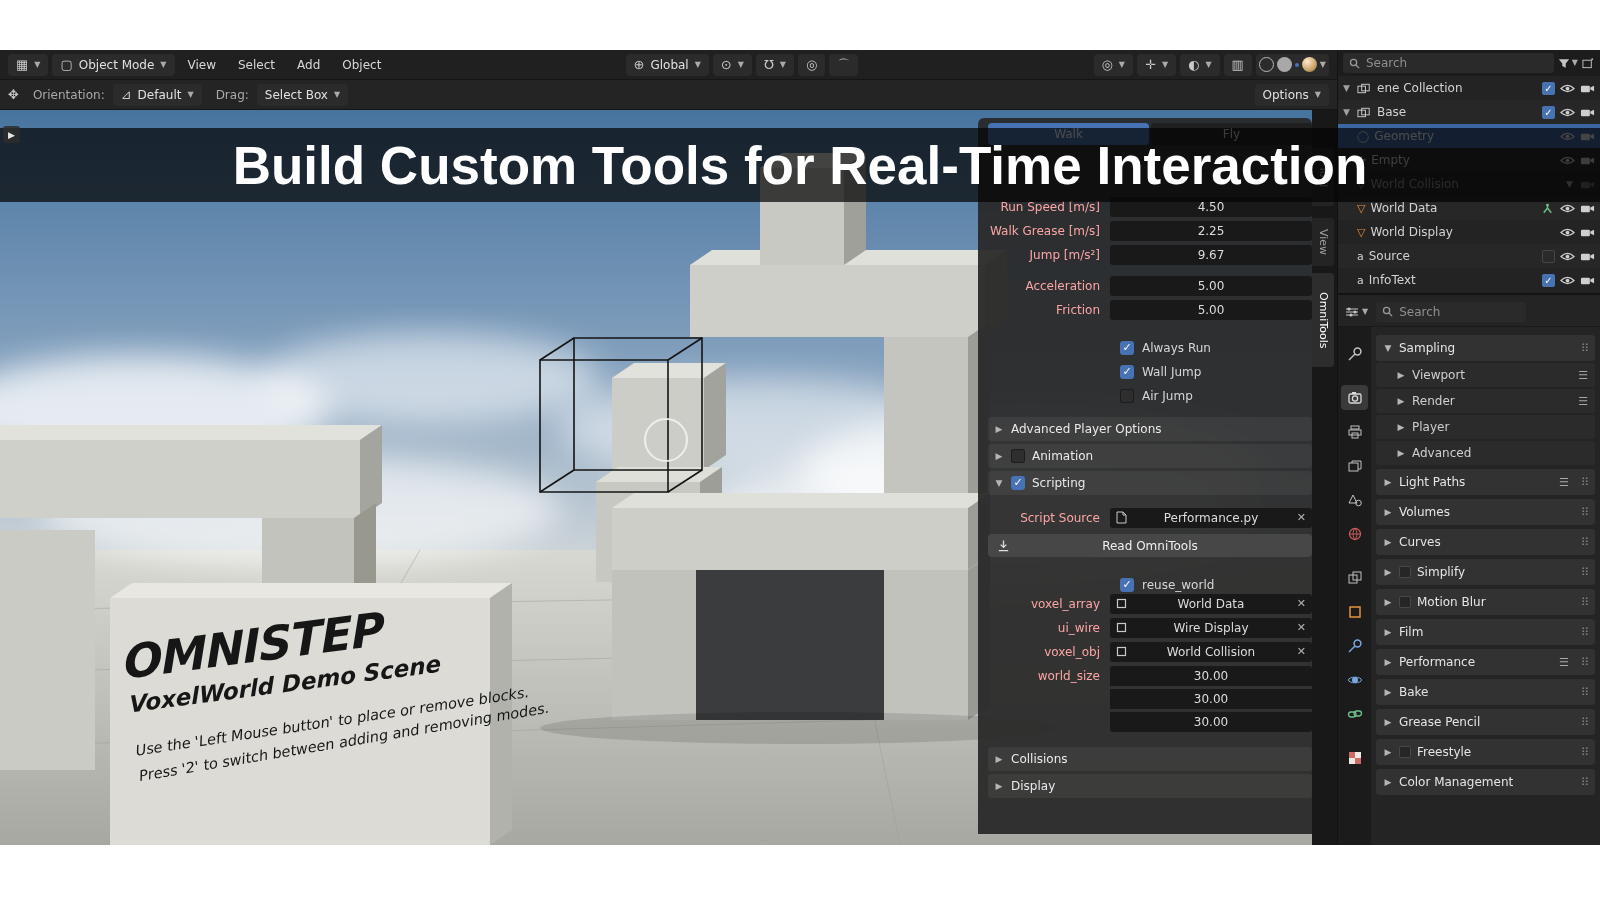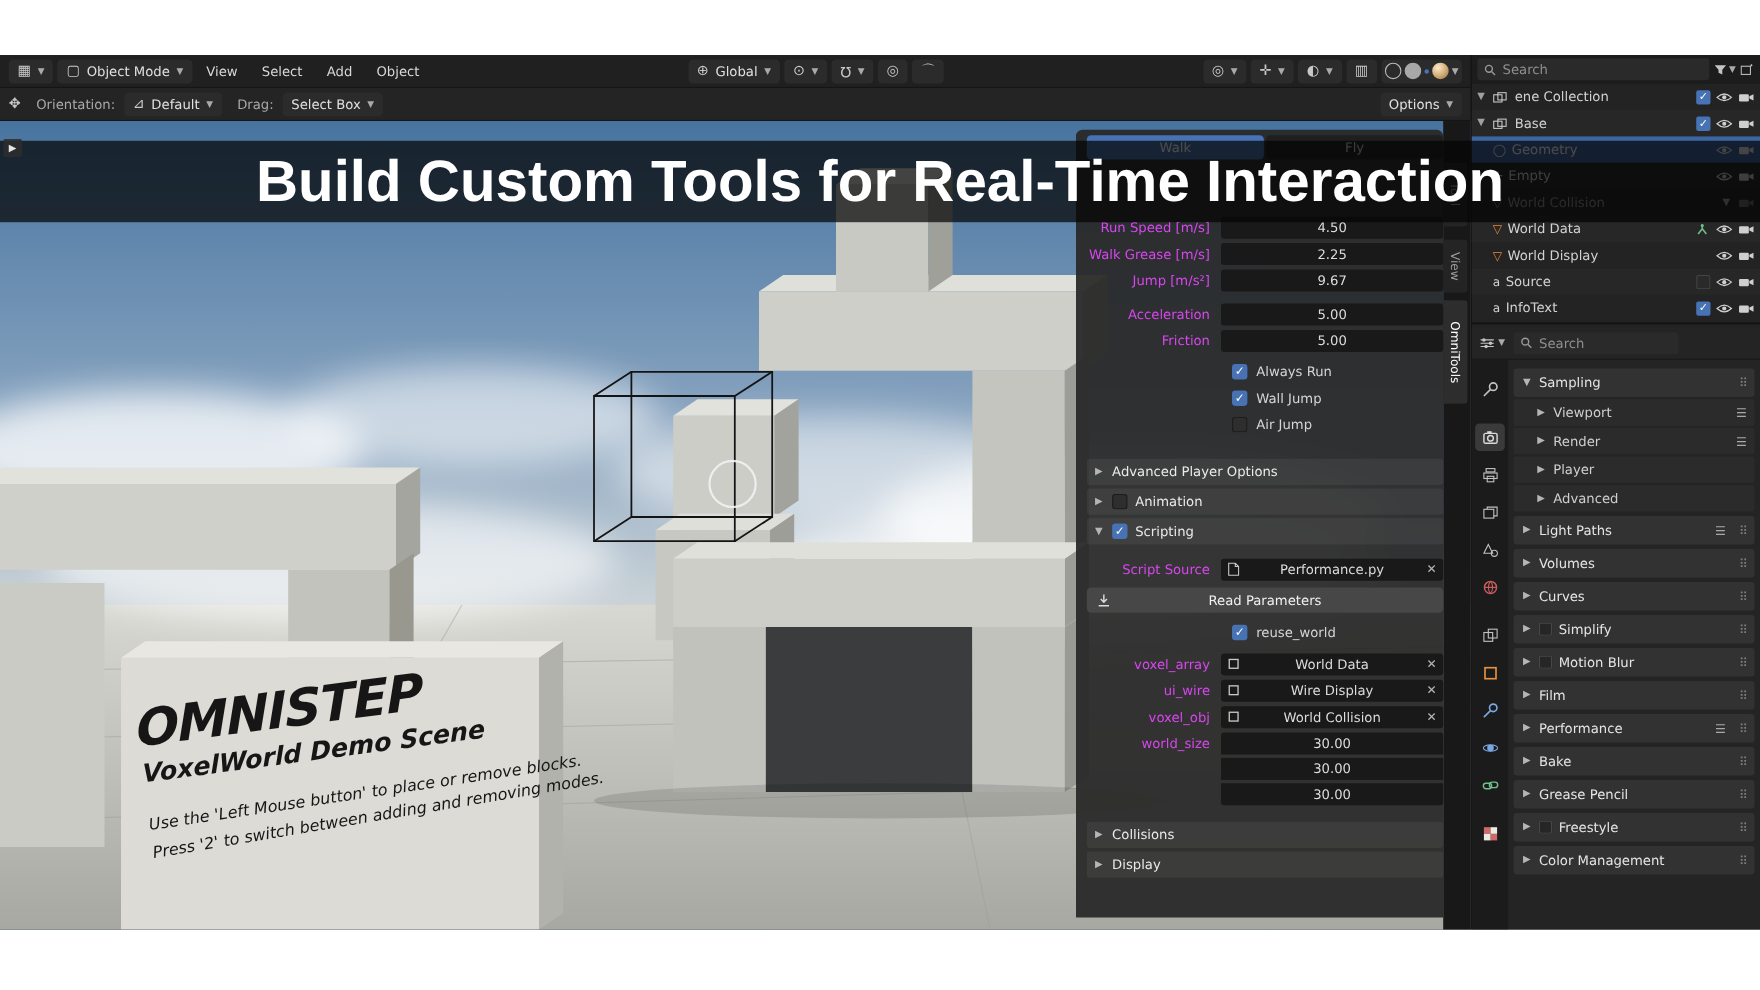--- a/index.html
+++ b/index.html
@@ -41,30 +41,30 @@
     border-radius:3px;color:#e6e6e6;display:flex;align-items:center;justify-content:center;font-size:9px;z-index:45}
 
   
   .npanel{position:absolute;left:978px;top:8px;bottom:11px;width:334px;background:rgba(40,40,40,.94);
     border-radius:6px 6px 0 0;z-index:20;padding:5px 0 0 10px;color:#d6d6d6}
   .np-tabs{display:flex;gap:2px;height:22px}
   .np-tab{flex:1;text-align:center;line-height:22px;border-radius:4px;background:#1f1f1f;color:#c8c8c8}
   .np-tab.active{background:#4772b3;color:#fff}
   .np-gap{height:50px}
   .np-row{display:flex;align-items:center;height:23px;margin-bottom:1px}
-  .np-label{width:122px;text-align:right;padding-right:10px;color:#d946ef;white-space:nowrap}
+  .np-label{width:122px;text-align:right;padding-right:10px;color:#fca5a5;white-space:nowrap}
   .np-field{flex:1;background:#191919;border-radius:3px;height:20px;line-height:20px;text-align:center;color:#dcdcdc;position:relative;display:flex;align-items:center;justify-content:center;gap:6px}
   .np-field .fx{position:absolute;right:6px;color:#b5b5b5;font-size:11px}
   .np-field .fic{position:absolute;left:6px;display:flex}
   .stack .np-field{border-radius:0}
   .cb{width:14px;height:14px;border-radius:3px;flex:none;position:relative}
   .cb.on{background:#4772b3}
   .cb.on::after{content:"✓";position:absolute;inset:0;color:#fff;font-size:11px;line-height:14px;text-align:center}
   .cb.off{background:#2e2e2e;box-shadow:inset 0 0 0 1px #1c1c1c}
-  .np-check{display:flex;align-items:flex-start;gap:8px;height:24px;padding-left:132px}
+  .np-check{display:flex;align-items:flex-end;gap:8px;height:24px;padding-left:132px}
   .np-sec{display:flex;align-items:center;gap:7px;height:24px;margin:3px 0;padding:0 6px;background:rgba(255,255,255,.05);border-radius:3px;color:#eaeaea}
   .arr{color:#b5b5b5;font-size:9px;width:10px;text-align:center}
   .np-btn{display:flex;align-items:center;justify-content:center;height:23px;background:#474747;border-radius:4px;margin:5px 0;color:#f0f0f0;position:relative}
   .np-btn svg{position:absolute;left:8px}
 
   
   .vtabs{position:absolute;right:0;top:0;bottom:0;width:25px;background:#181818;z-index:15;display:flex;flex-direction:column;align-items:stretch}
   .vtab{writing-mode:vertical-rl;color:#9f9f9f;font-size:11px;background:#242424;padding:9px 0;text-align:center;
     border-radius:0 3px 3px 0;margin:0 3px 0 0;display:flex;align-items:center;justify-content:center}
   .vtab.active{background:#2d2d2d;color:#fff}
@@ -361,21 +361,21 @@
                   </svg>
                 </span>
               <span>Performance.py</span>
               <span class="fx">✕</span>
             </span>
           </div>
           <div class="np-btn">
             <svg width="15" height="14" viewBox="0 0 16 14">
                 <path d="M8 1 V8 M5 5.5 L8 8.5 L11 5.5 M3 12 H13" stroke="#dcdcdc" stroke-width="1.4" fill="none"></path>
               </svg>
-            <span>Read Parameters</span>
+            <span>Read OmniTools</span>
           </div>
           <div style="height:6px"></div>
           <div class="np-check">
             <span class="cb on"></span>
             <span>reuse_world</span>
           </div>
 
           <div class="np-row">
             <span class="np-label">voxel_array</span>
             <span class="np-field">

